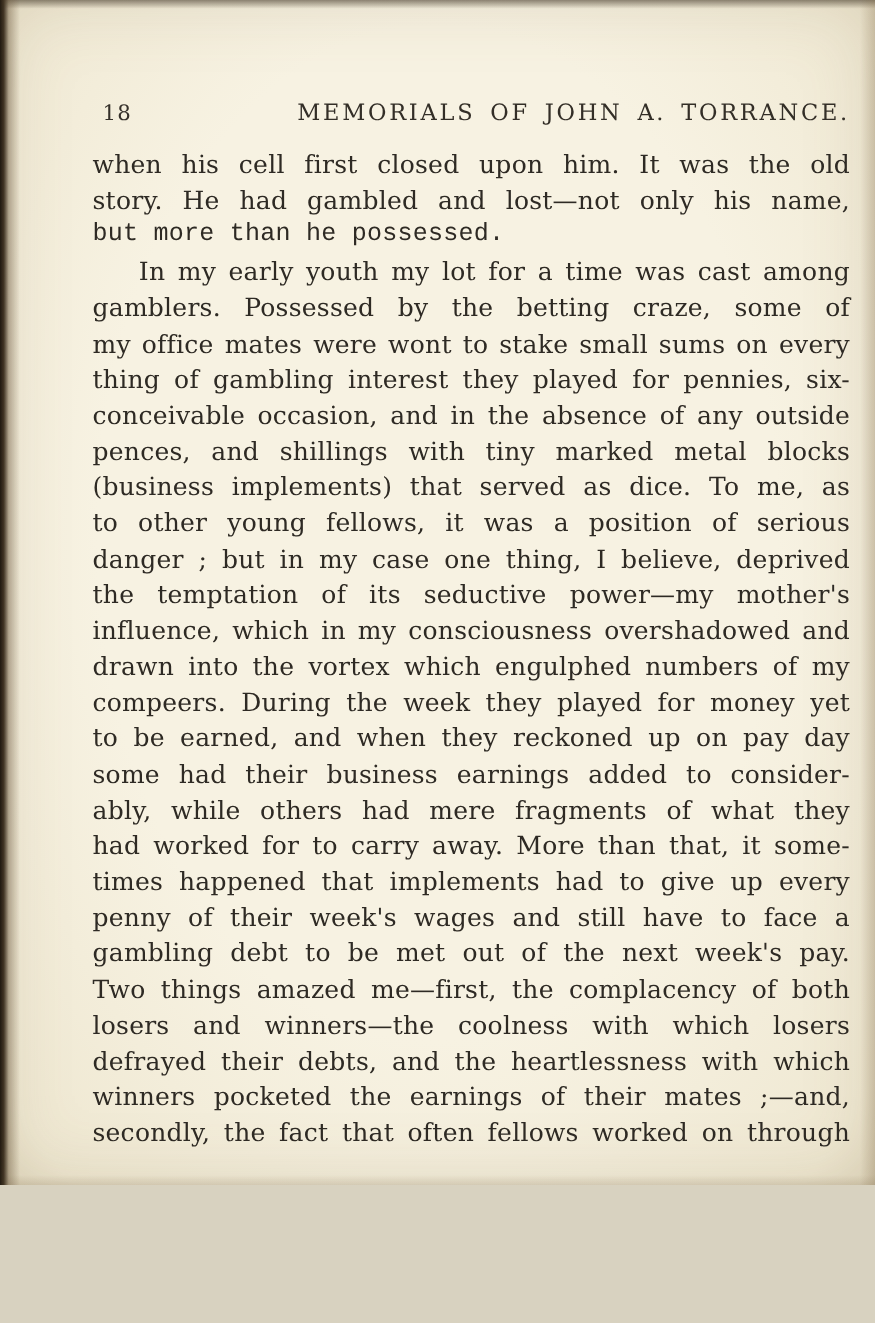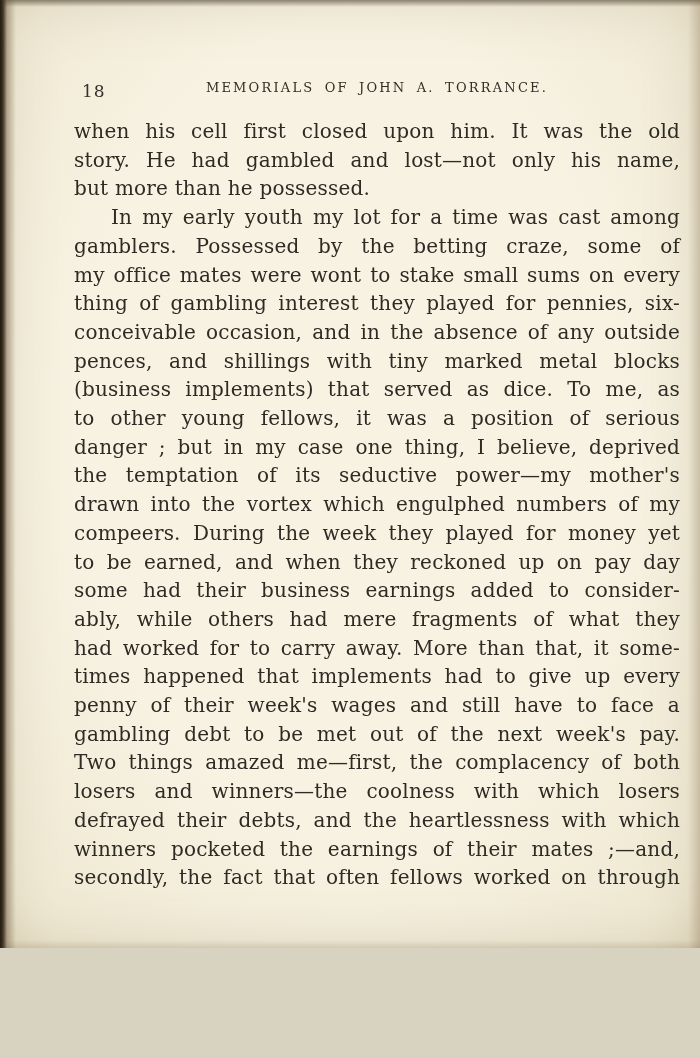--- a/index.html
+++ b/index.html
@@ -24,38 +24,38 @@
 
   .header{
     position:absolute;left:74px;top:80px;width:606px;height:24px;
     color:#35302a;
   }
   .pagenum{
     position:absolute;left:8px;top:1px;
     font-size:17px;letter-spacing:1px;
   }
   .running-title{
-    display:block;text-align:center;
-    font-size:13px;letter-spacing:2.2px;word-spacing:4px;
+    display:block;text-align:right;
+    font-size:18px;letter-spacing:2.2px;word-spacing:4px;
     color:#332e27;
   }
 
   .body-text{
     position:absolute;left:74px;top:117px;width:606px;
     color:#2e2a24;
   }
   .line{
     font-size:20px;
     line-height:28.7px;
     text-align:justify;
     text-align-last:justify;
     letter-spacing:0.2px;
     white-space:normal;
   }
-  .line.end{text-align-last:left;}
+  .line.end{text-align-last:left;font-family:Liberation Mono, monospace;}
   .line.indent{text-indent:37px;}
 </style>
 </head>
 <body>
 
 <div class="page">
   <div class="edge edge-top"></div>
   <div class="edge edge-right"></div>
   <div class="edge edge-bottom"></div>
   <div class="edge edge-left"></div>
@@ -73,20 +73,21 @@
       <div class="line indent">In my early youth my lot for a time was cast among</div>
       <div class="line">gamblers.  Possessed by the betting craze, some of</div>
       <div class="line">my office mates were wont to stake small sums on every</div>
       <div class="line">thing of gambling interest they played for pennies, six-</div>
       <div class="line">conceivable occasion, and in the absence of any outside</div>
       <div class="line">pences, and shillings with tiny marked metal blocks</div>
       <div class="line">(business implements) that served as dice.  To me, as</div>
       <div class="line">to other young fellows, it was a position of serious</div>
       <div class="line">danger ; but in my case one thing, I believe, deprived</div>
       <div class="line">the temptation of its seductive power—my mother's</div>
+      <div class="line">influence, which in my consciousness overshadowed and</div>
       <div class="line">drawn into the vortex which engulphed numbers of my</div>
       <div class="line">compeers.  During the week they played for money yet</div>
       <div class="line">to be earned, and when they reckoned up on pay day</div>
       <div class="line">some had their business earnings added to consider-</div>
       <div class="line">ably, while others had mere fragments of what they</div>
       <div class="line">had worked for to carry away.  More than that, it some-</div>
       <div class="line">times happened that implements had to give up every</div>
       <div class="line">penny of their week's wages and still have to face a</div>
       <div class="line">gambling debt to be met out of the next week's pay.</div>
       <div class="line">Two things amazed me—first, the complacency of both</div>

